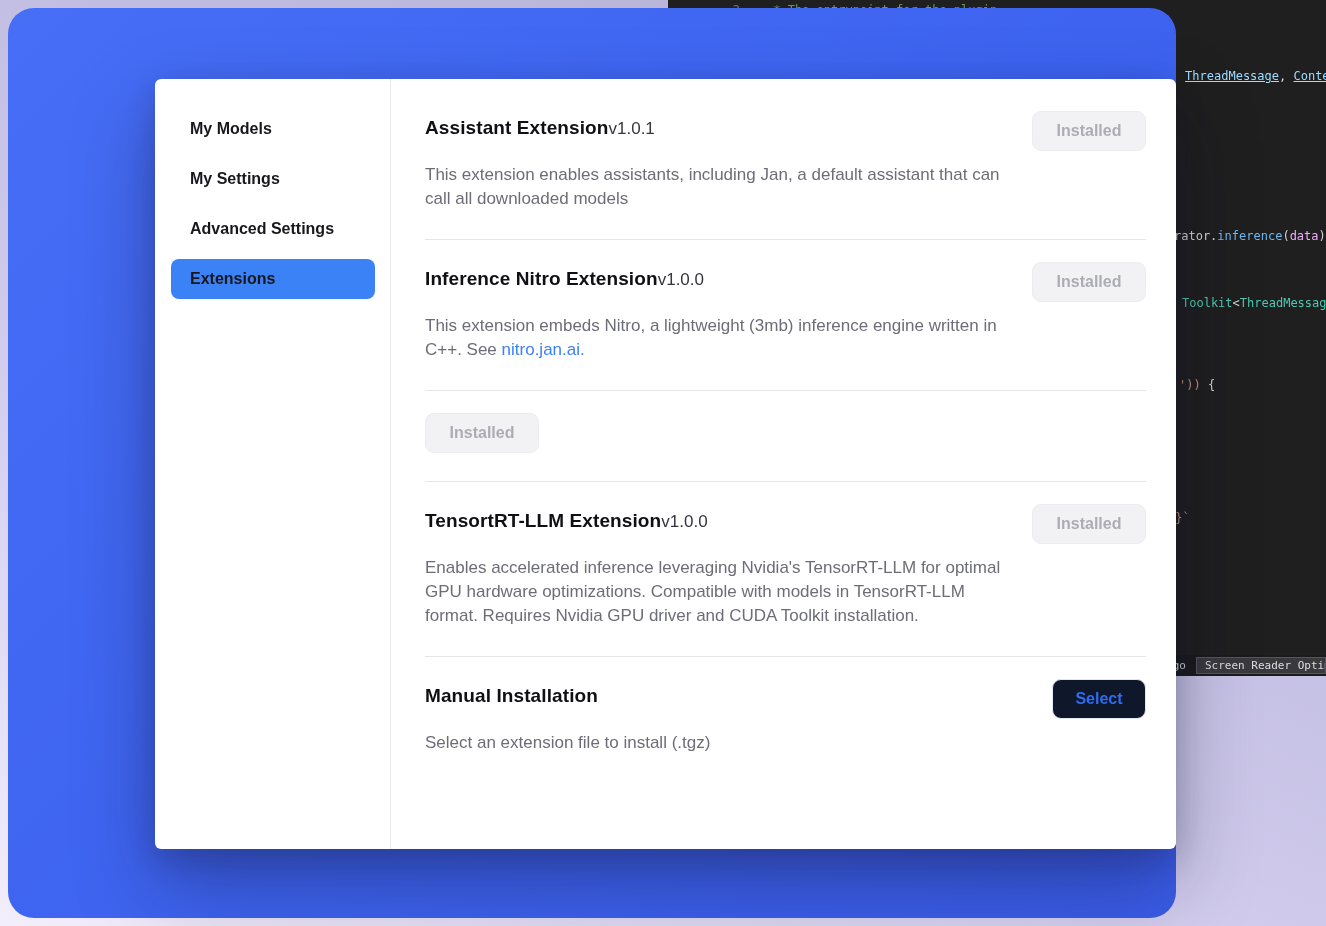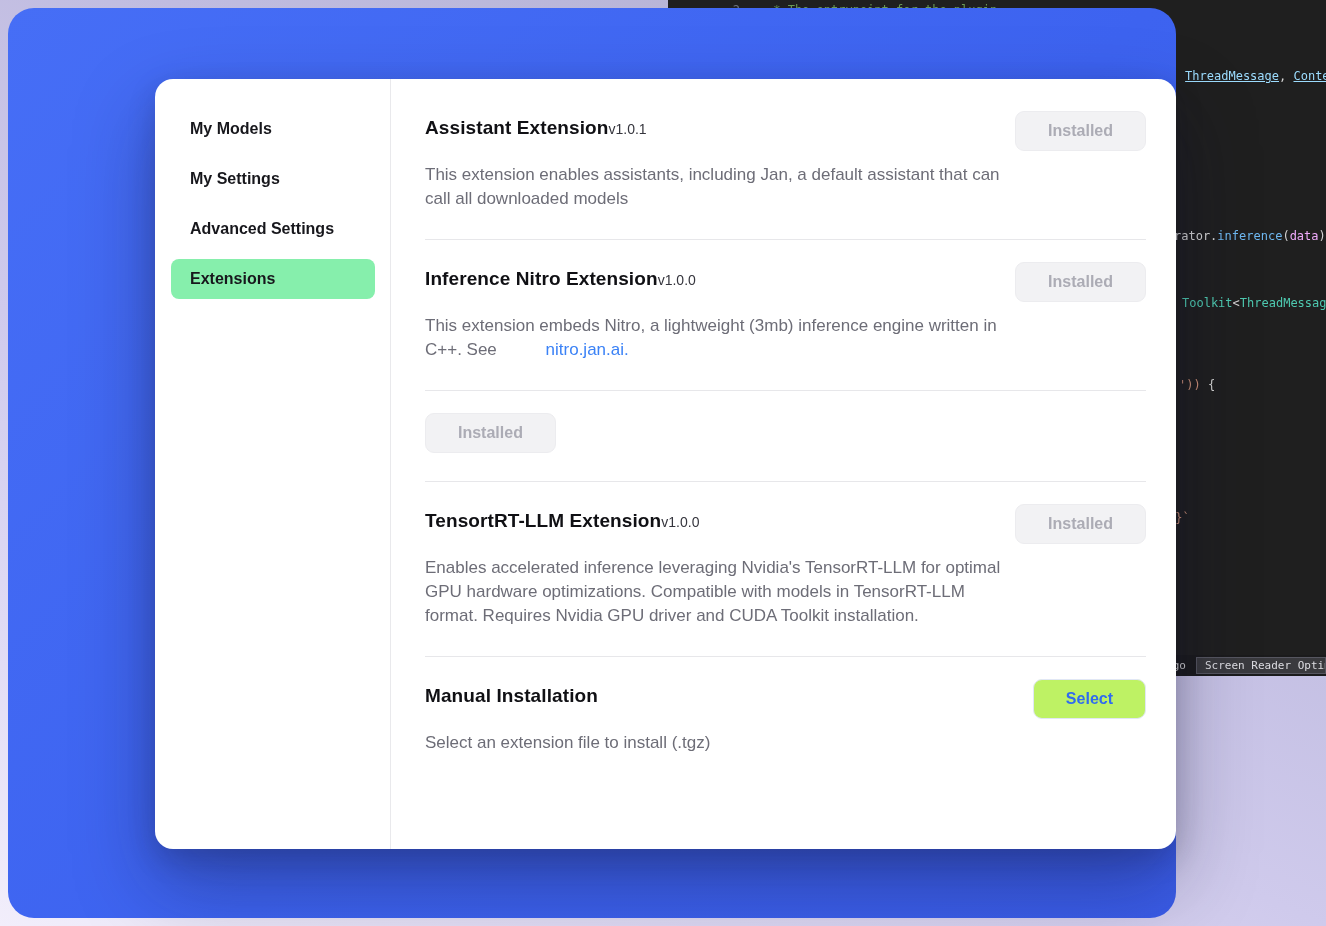--- a/index.html
+++ b/index.html
@@ -54,51 +54,51 @@
   .status-left { margin-right:10px;margin-left:6px; }
   .status-box {
     background:#3a3a3e; border:1px solid #565660; color:#dddde2;
     padding:1px 8px; height:17px; line-height:14px;
     width:130px; overflow:hidden; white-space:nowrap; flex:none;
   }
 
   
   .modal {
     position:absolute; left:155px; top:79px; width:1021px; height:770px;
-    background:#ffffff; border-radius:18px; overflow:hidden; display:flex;
+    background:#ffffff; border-radius:6px; overflow:hidden; display:flex;
     box-shadow:0 35px 80px rgba(18,18,45,0.35), 0 10px 28px rgba(18,18,45,0.18);
   }
   .sidebar {
     width:236px; flex:none; border-right:1px solid #e9e9ec;
     padding:30px 15px 0 16px;
   }
   .side-item {
     height:40px; line-height:40px; padding:0 19px; margin-bottom:10px;
     font-size:16px; font-weight:700; color:#17171c; border-radius:8px; cursor:pointer;
   }
-  .side-item.active { background:#86efac; }
+  .side-item.active { background:#3b82f6; }
 
   .content { flex:1; padding:24px 30px 0 34px; overflow:hidden; }
   .ext-row { padding:22px 0 28px; border-bottom:1px solid #e7e7ea; }
   .ext-row:first-child { padding-top:8px; }
   .ext-row.last { border-bottom:none; }
   .ext-head { display:flex; align-items:flex-start; justify-content:space-between; }
   .ext-title-wrap { display:flex; align-items:baseline; padding-top:6px; }
   .ext-name { font-size:19px; font-weight:700; color:#101014; letter-spacing:0.1px; }
-  .ext-version { font-size:14px; color:#35353d; }
+  .ext-version { font-size:17px; color:#35353d; }
   .ext-desc { margin-top:12px; font-size:17px; line-height:24px; color:#6d6d77; max-width:580px; }
-  .ext-link { color:#3b82f6; text-decoration:none; cursor:pointer;margin-left:44px; }
+  .ext-link { color:#3b82f6; text-decoration:none; cursor:pointer; }
 
   .btn {
-    min-width:114px; height:40px; padding:0 32px; border-radius:9px;
+    min-width:114px; height:40px; padding:0 15px; border-radius:9px;
     display:flex; align-items:center; justify-content:center;
     font-family:inherit; font-size:16px; font-weight:600; cursor:pointer;
   }
   .btn-installed { background:#f2f2f4; color:#acacb5; border:1px solid #ececef; }
-  .btn-select { min-width:94px; background:#bef264; color:#2f6bf0; border:1px solid #e1e7f5; }
+  .btn-select { min-width:94px; background:#0f172a; color:#2f6bf0; border:1px solid #e1e7f5; }
 </style>
 </head>
 <body>
 
 <div class="editor">
   <div class="activity-icons">
     <span>
       <svg width="19" height="19" viewBox="0 0 16 16" fill="none" stroke="currentColor" stroke-width="1.2">
         <circle cx="4.5" cy="3.2" r="1.7"></circle>
         <circle cx="4.5" cy="12.8" r="1.7"></circle>

